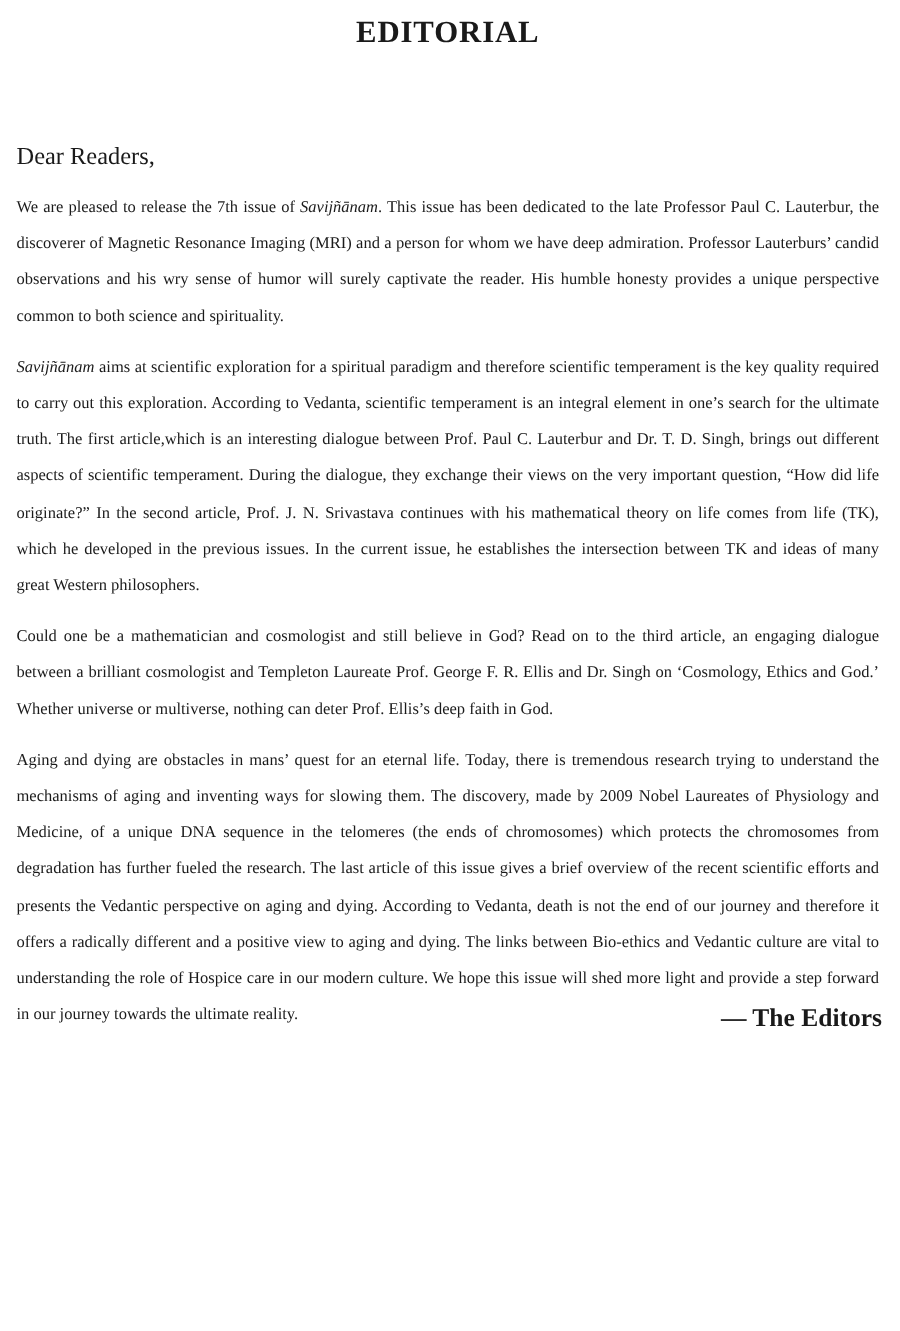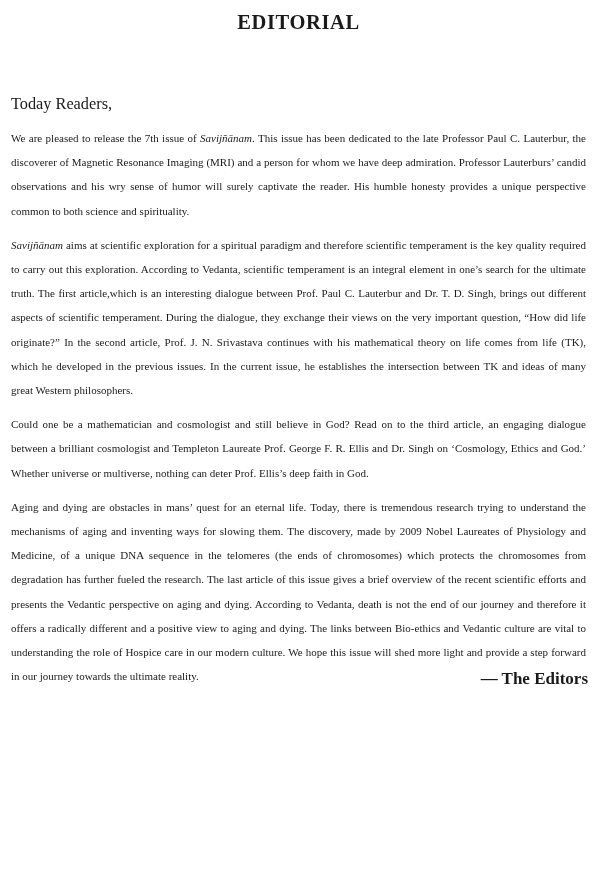--- a/index.html
+++ b/index.html
@@ -62,21 +62,21 @@
     white-space: nowrap;
   }
 </style>
 </head>
 <body>
 
 <div class="page">
 
   <h1 class="doc-title">EDITORIAL</h1>
 
-  <p class="salutation">Today Readers,</p>
+  <p class="salutation">Dear Readers,</p>
 
   <p class="body-par"><span>We are pleased to release the 7th issue of </span><span class="ital">Savijñānam</span><span>. This issue has been dedicated to the late Professor Paul C. Lauterbur, the discoverer of Magnetic Resonance Imaging (MRI) and a person for whom we have deep admiration. Professor Lauterburs’ candid observations and his wry sense of humor will surely captivate the reader. His humble honesty provides a unique perspective common to both science and spirituality.</span></p>
 
   <p class="body-par"><span class="ital">Savijñānam</span><span> aims at scientific exploration for a spiritual paradigm and therefore scientific temperament is the key quality required to carry out this exploration. According to Vedanta, scientific temperament is an integral element in one’s search for the ultimate truth. The first article,which is an interesting dialogue between Prof. Paul C. Lauterbur and Dr. T. D. Singh, brings out different aspects of scientific temperament. During the dialogue, they exchange their views on the very important question, “How did life originate?” In the second article, Prof. J. N. Srivastava continues with his mathematical theory on life comes from life (TK), which he developed in the previous issues. In the current issue, he establishes the intersection between TK and ideas of many great Western philosophers.</span></p>
 
   <p class="body-par">Could one be a mathematician and cosmologist and still believe in God? Read on to the third article, an engaging dialogue between a brilliant cosmologist and Templeton Laureate Prof. George F. R. Ellis and Dr. Singh on ‘Cosmology, Ethics and God.’ Whether universe or multiverse, nothing can deter Prof. Ellis’s deep faith in God.</p>
 
   <p class="body-par">Aging and dying are obstacles in mans’ quest for an eternal life. Today, there is tremendous research trying to understand the mechanisms of aging and inventing ways for slowing them. The discovery, made by 2009 Nobel Laureates of Physiology and Medicine, of a unique DNA sequence in the telomeres (the ends of chromosomes) which protects the chromosomes from degradation has further fueled the research. The last article of this issue gives a brief overview of the recent scientific efforts and presents the Vedantic perspective on aging and dying. According to Vedanta, death is not the end of our journey and therefore it offers a radically different and a positive view to aging and dying. The links between Bio-ethics and Vedantic culture are vital to understanding the role of Hospice care in our modern culture. We hope this issue will shed more light and provide a step forward in our journey towards the ultimate reality.</p>
 
   <div class="signature">— The Editors</div>

